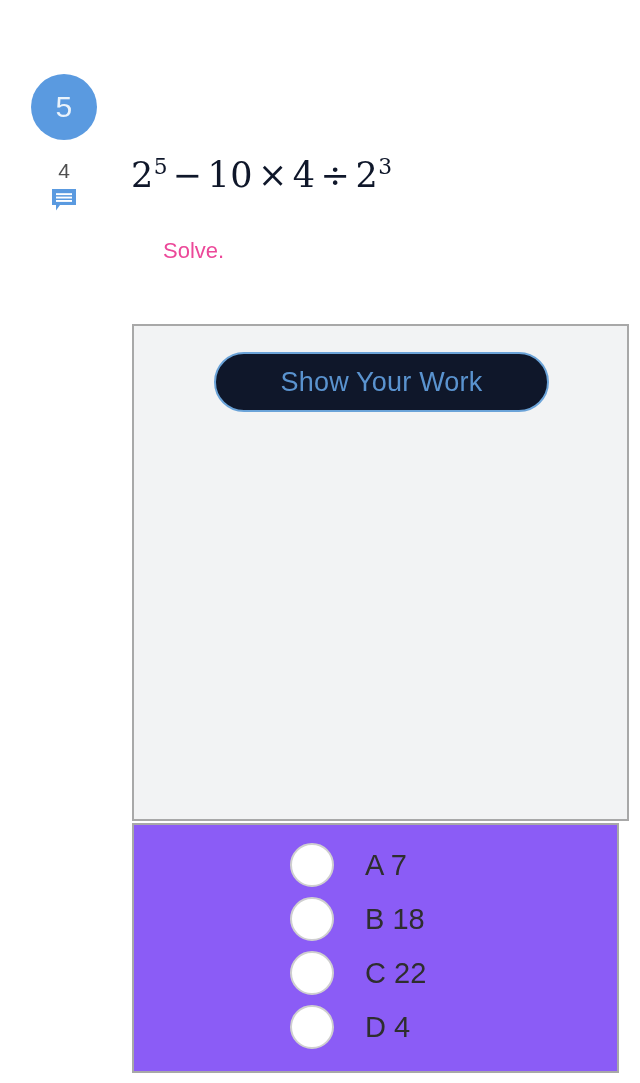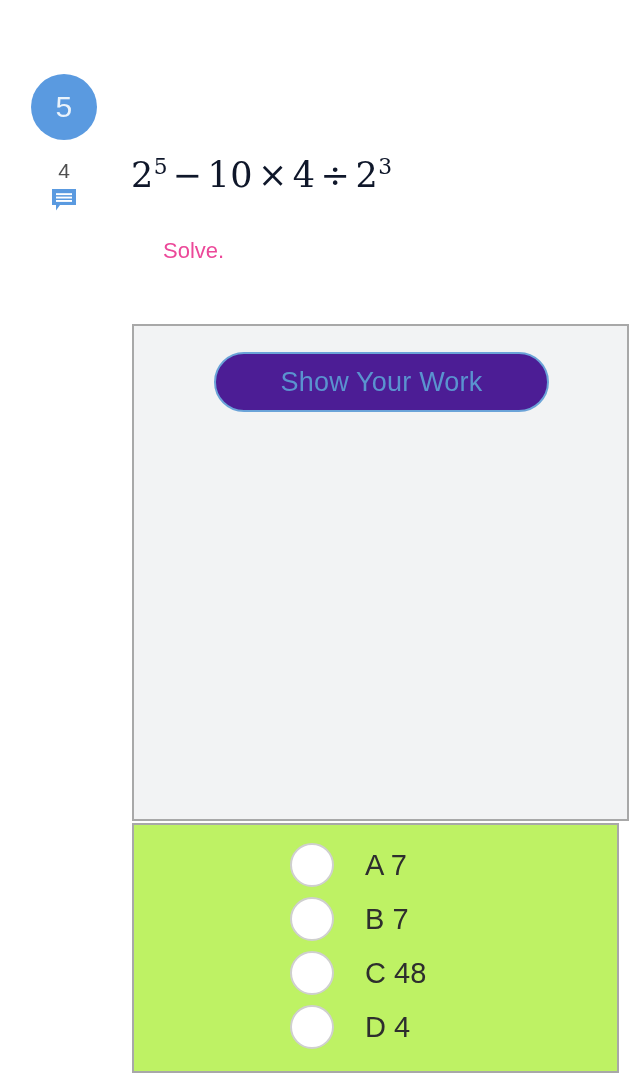--- a/index.html
+++ b/index.html
@@ -104,41 +104,41 @@
   }
   .show-work-btn {
     position: absolute;
     left: 80px;
     top: 26px;
     width: 335px;
     height: 60px;
     box-sizing: border-box;
     border: 2px solid #6ba3d8;
     border-radius: 32px;
-    background: #4c1d95;
+    background: #0f172a;
     color: #5a93cf;
     font-size: 27px;
     font-family: "Liberation Sans", sans-serif;
     font-weight: 400;
     display: flex;
     align-items: center;
     justify-content: center;
     cursor: pointer;
     padding: 0;
     letter-spacing: 0.2px;
   }
 
   
   .answers-area {
     position: absolute;
     left: 132px;
     top: 823px;
     width: 487px;
     height: 250px;
-    background: #bef264;
+    background: #8b5cf6;
     border: 2px solid #a8a8a8;
     box-sizing: border-box;
   }
   .choice-list {
     position: absolute;
     left: 0;
     top: 13px;
     width: 100%;
   }
   .choice-row {
@@ -195,26 +195,26 @@
 <div class="answers-area">
   <div class="choice-list">
 
     <div class="choice-row">
       <span class="choice-radio"></span>
       <span class="choice-label">A 7</span>
     </div>
 
     <div class="choice-row">
       <span class="choice-radio"></span>
-      <span class="choice-label">B 7</span>
-    </div>
-
-    <div class="choice-row">
-      <span class="choice-radio"></span>
-      <span class="choice-label">C 48</span>
+      <span class="choice-label">B 18</span>
+    </div>
+
+    <div class="choice-row">
+      <span class="choice-radio"></span>
+      <span class="choice-label">C 22</span>
     </div>
 
     <div class="choice-row">
       <span class="choice-radio"></span>
       <span class="choice-label">D 4</span>
     </div>
 
   </div>
 </div>
 

